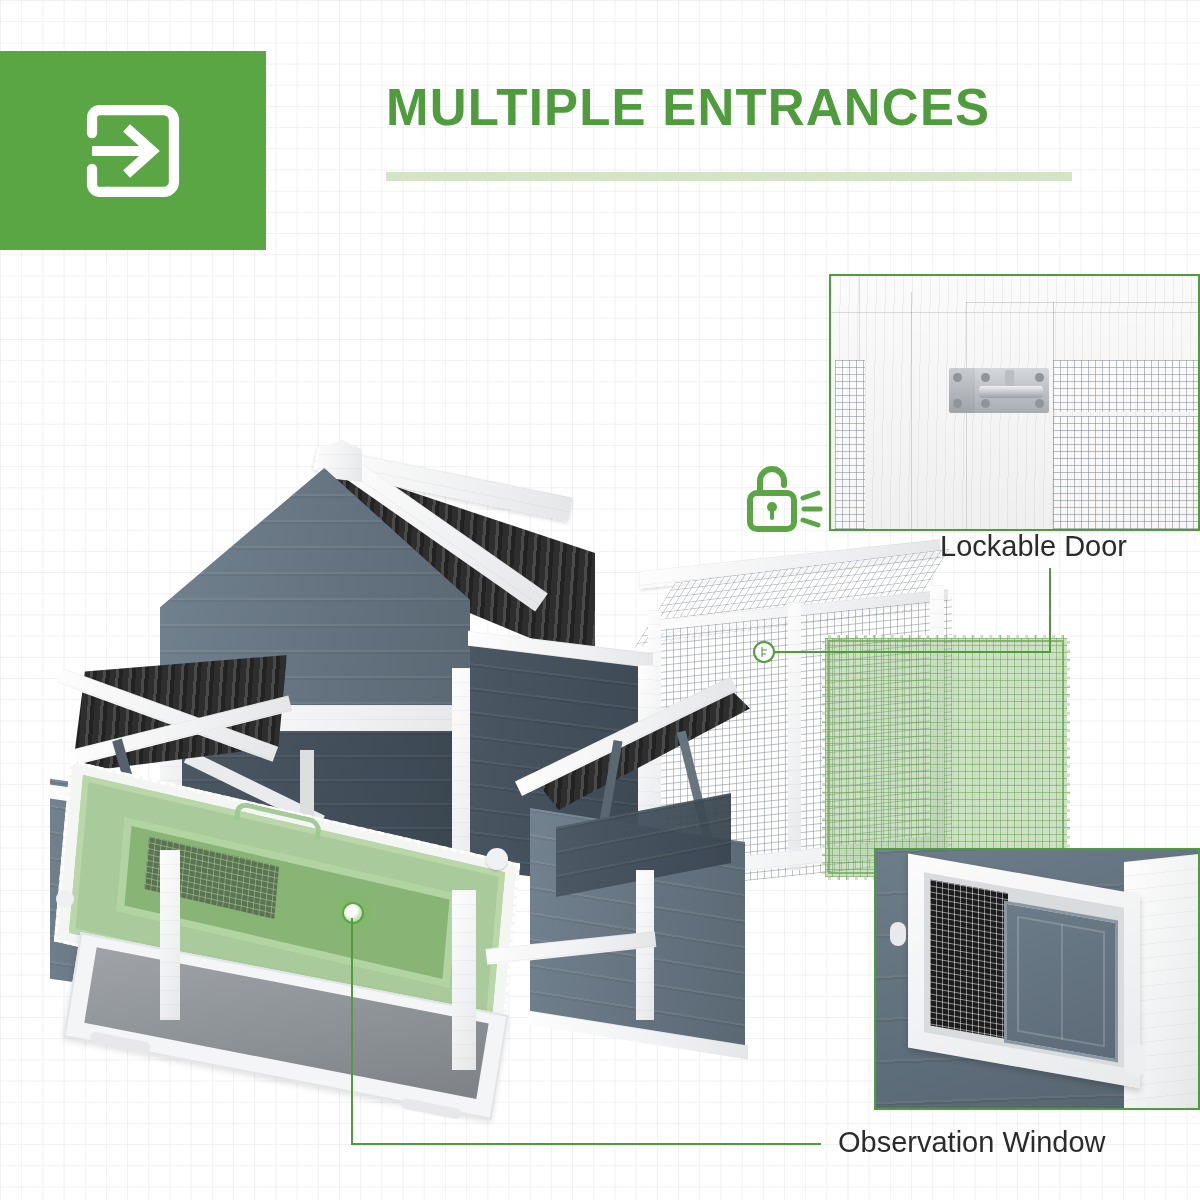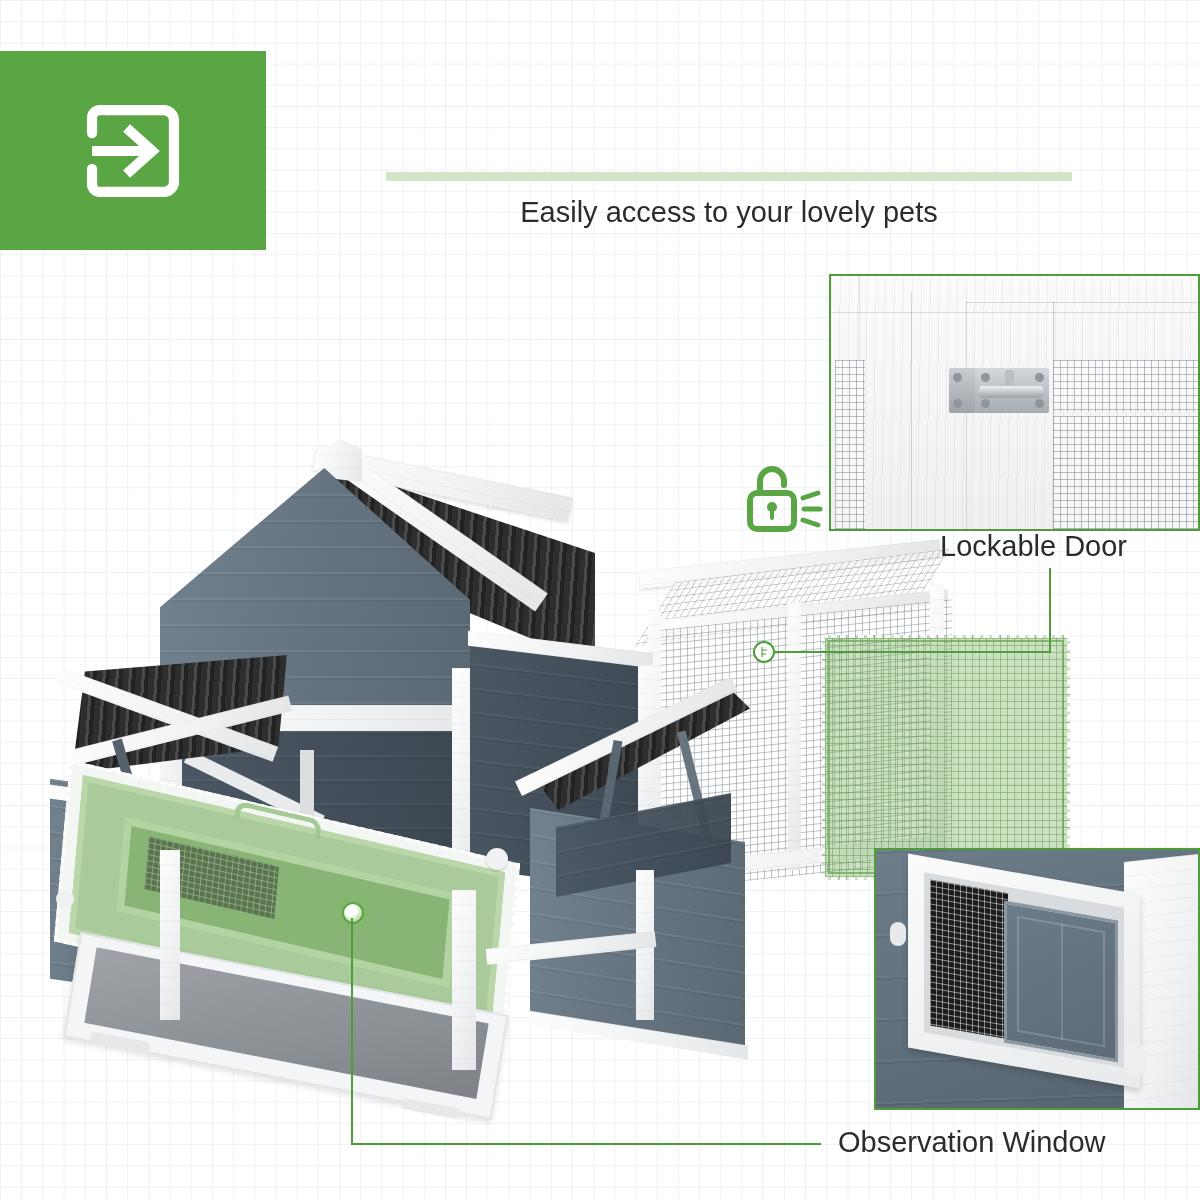--- a/index.html
+++ b/index.html
@@ -125,22 +125,22 @@
   <div id="icon-badge">
     <svg viewBox="0 0 100 100">
       <path d="M30 18 H74 a8 8 0 0 1 8 8 V74 a8 8 0 0 1 -8 8 H30" fill="none" stroke="#ffffff" stroke-width="8" stroke-linecap="round" stroke-linejoin="round"></path>
       <path d="M30 18 H24 a6 6 0 0 0 -6 6 V36" fill="none" stroke="#ffffff" stroke-width="8" stroke-linecap="round" stroke-linejoin="round"></path>
       <path d="M30 82 H24 a6 6 0 0 1 -6 -6 V64" fill="none" stroke="#ffffff" stroke-width="8" stroke-linecap="round" stroke-linejoin="round"></path>
       <path d="M18 50 H62" fill="none" stroke="#ffffff" stroke-width="8" stroke-linecap="butt"></path>
       <path d="M45 32 L65 50 L45 68" fill="none" stroke="#ffffff" stroke-width="8" stroke-linecap="butt" stroke-linejoin="miter"></path>
     </svg>
   </div>
 
+  <div id="title">MULTIPLE ENTRANCES</div>
   <div id="title-rule"></div>
-  <div id="subtitle">Easily access to your lovely pets</div>
 </div>
 
 <div id="product">
 
   <div class="pc wood-white" style="left:640px; top:305px; width:300px; height:18px; transform:skewY(-6deg); box-shadow:0 2px 3px rgba(0,0,0,.12);"></div>
   <div class="pc mesh" style="left:655px; top:318px; width:275px; height:60px; transform:skewY(-7deg) skewX(-34deg); opacity:.85;"></div>
   <div class="pc wood-white" style="left:648px; top:355px; width:300px; height:14px; transform:skewY(-6deg);"></div>
   <div class="pc mesh" style="left:652px; top:365px; width:300px; height:260px; transform:skewY(-6deg); opacity:.9;"></div>
   <div class="pc wood-white" style="left:648px; top:360px; width:13px; height:270px;"></div>
   <div class="pc wood-white" style="left:788px; top:352px; width:13px; height:268px; transform:skewY(-3deg);"></div>

